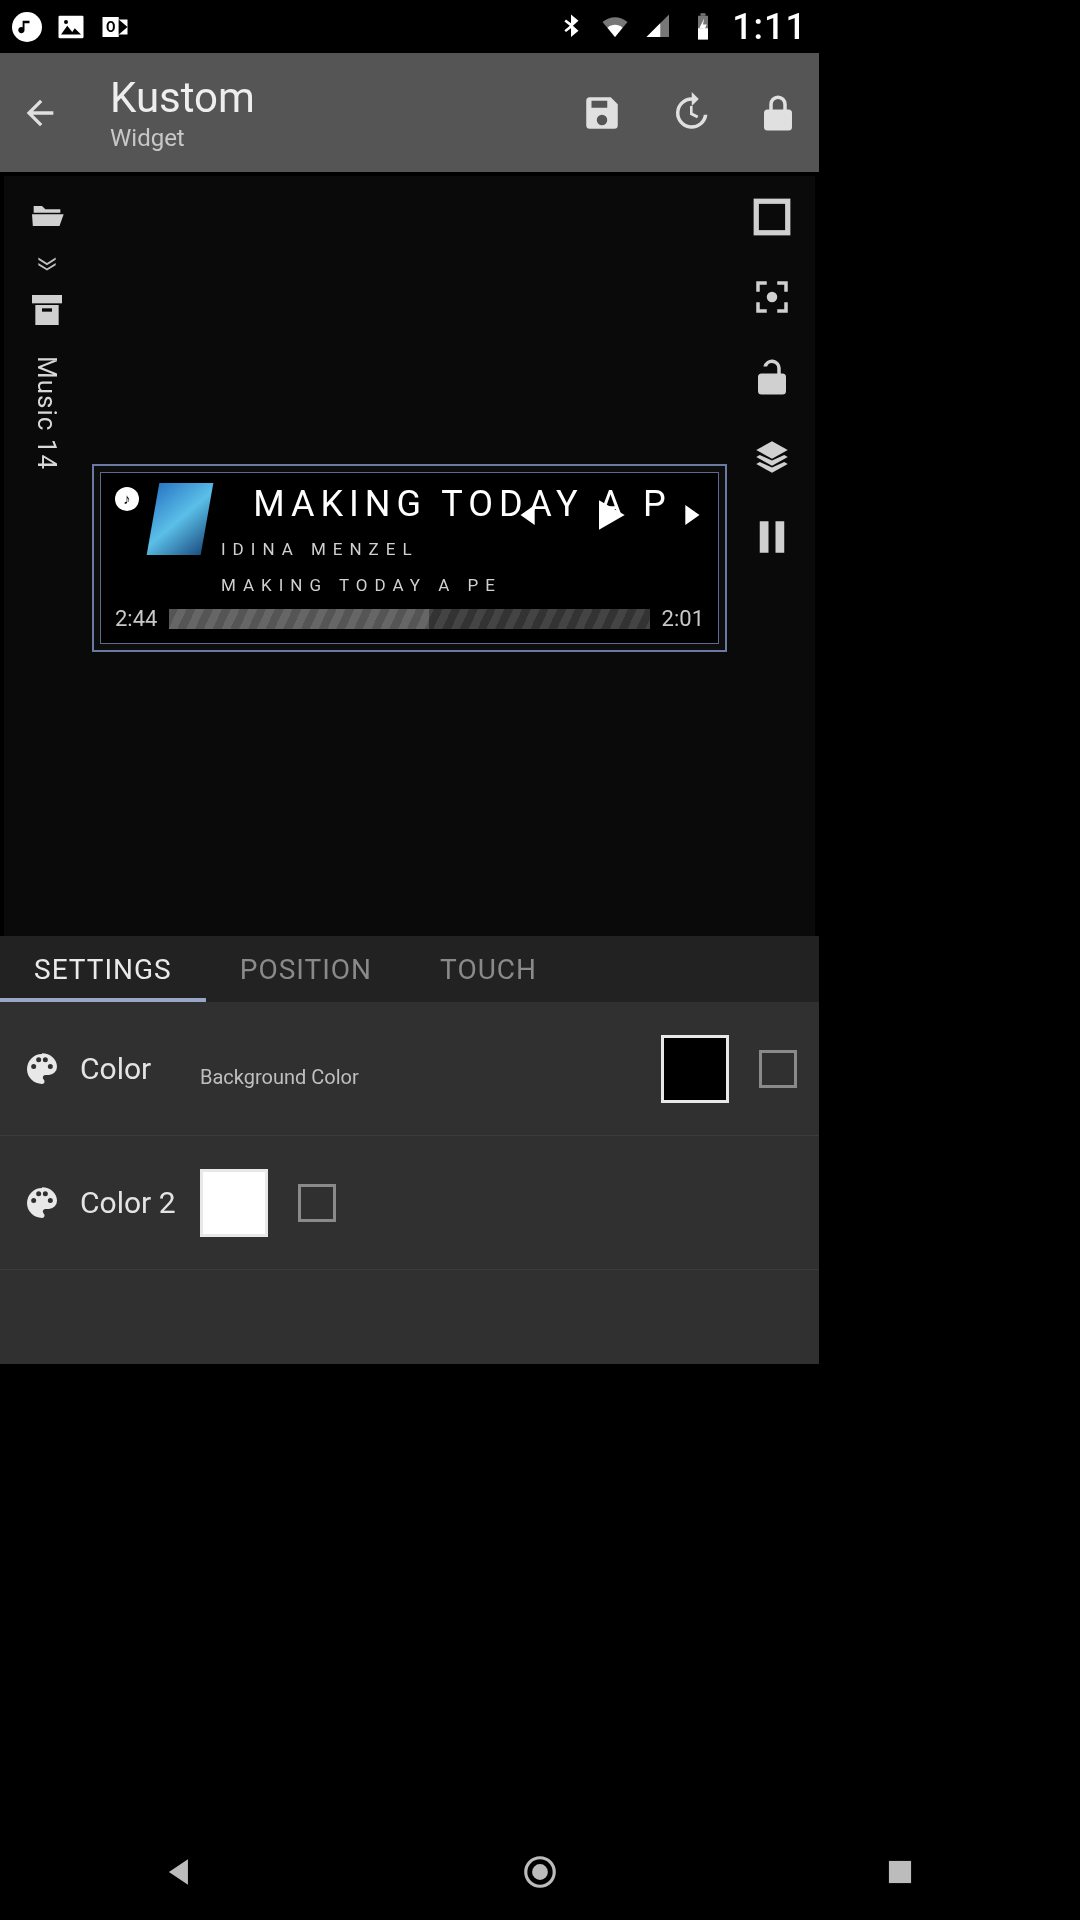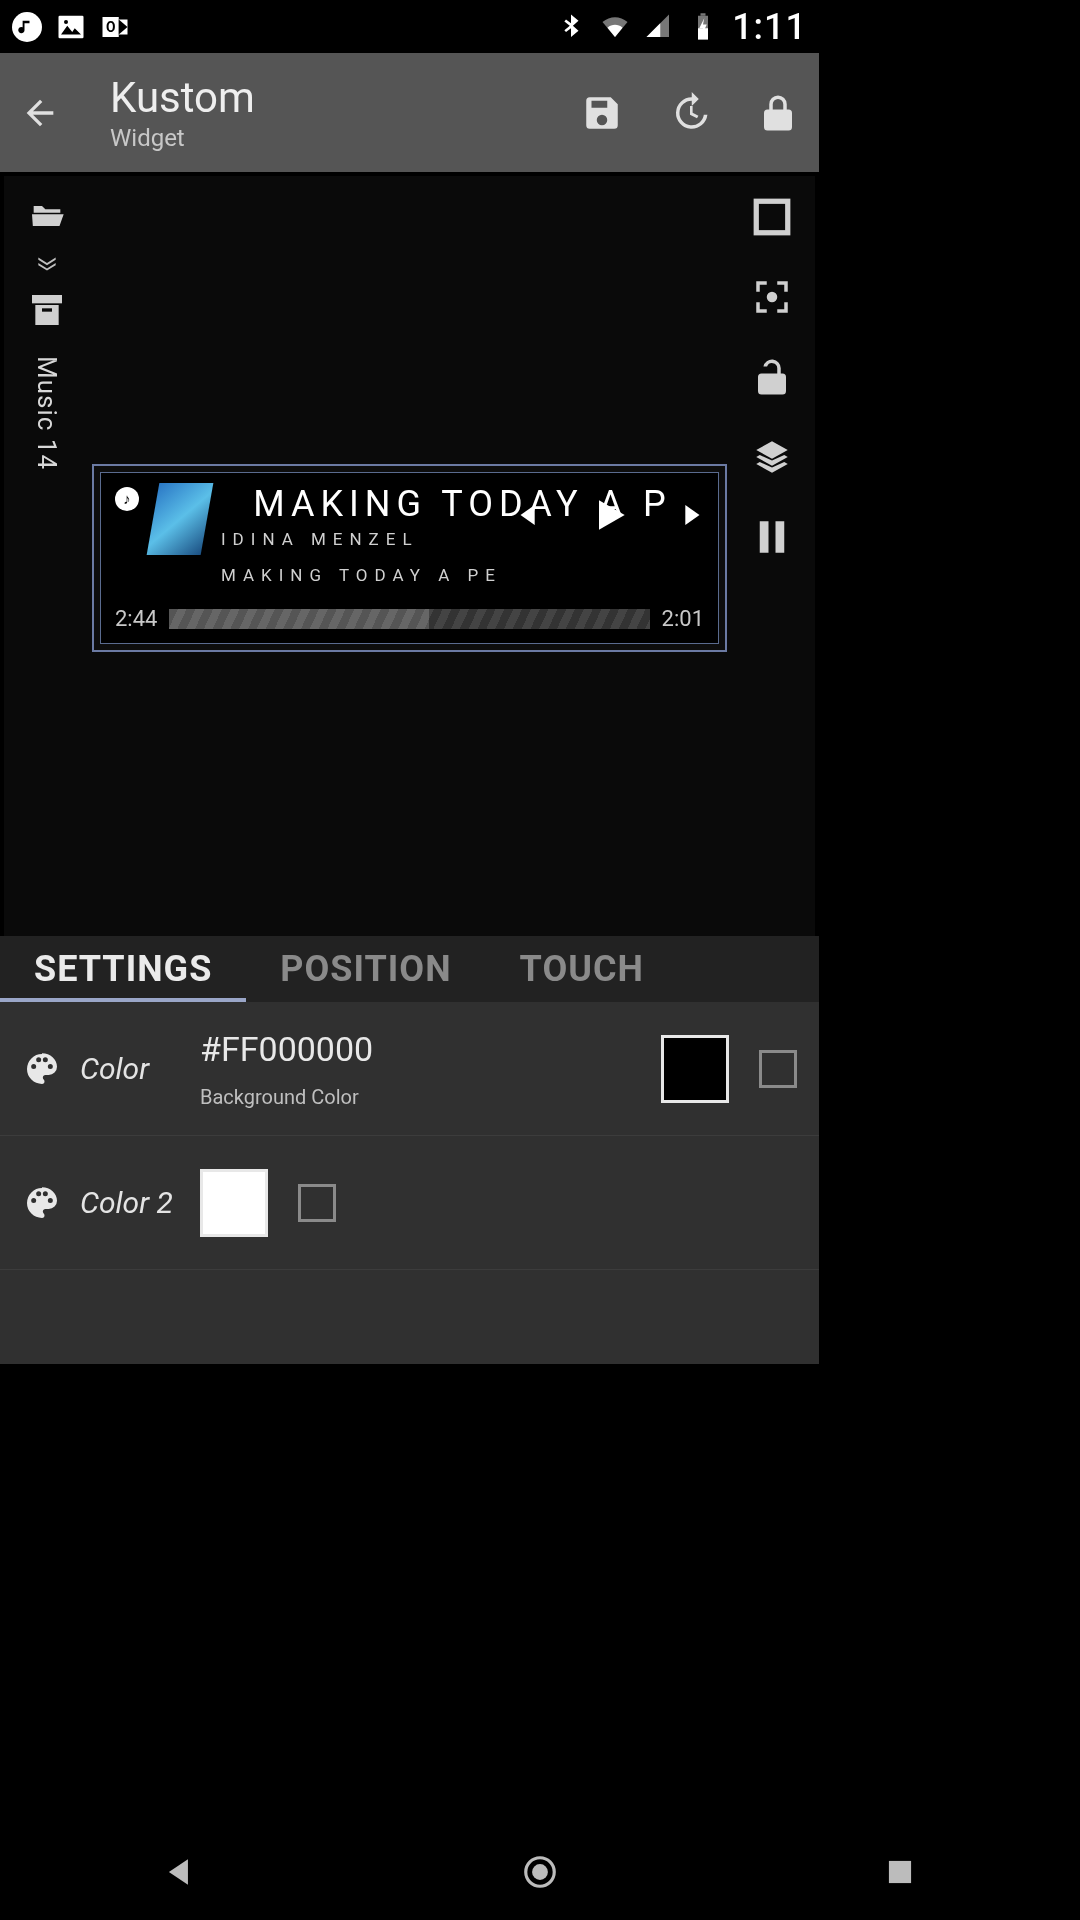--- a/index.html
+++ b/index.html
@@ -26,40 +26,40 @@
   .editor-right svg { width: 42px; height: 42px; fill: #d0d0d0; }
   
   .widget-preview { position: absolute; left: 88px; right: 88px; top: 288px; height: 188px; border: 2px solid #6b7aa3; background: #0d0d0d; padding: 6px; }
   .widget-inner { width: 100%; height: 100%; border: 1px solid #5a6b8f; background: #000; position: relative; padding: 10px 14px; }
   .wp-head { display: flex; align-items: flex-start; gap: 14px; }
   .wp-note { width: 24px; height: 24px; border-radius: 50%; background: #fff; display: flex; align-items: center; justify-content: center; font-size: 15px; color: #000; flex: 0 0 auto; margin-top: 4px;}
   .wp-art { width: 54px; height: 72px; background: linear-gradient(135deg,#2a77c5 0%, #5bbfe8 50%, #1b4f82 100%); transform: skewX(-10deg); flex: 0 0 auto; position: relative; overflow: hidden;}
   .wp-art::after{content:""; position:absolute; left:4px; top:4px; font-size:11px; color:#fff; line-height:1; }
   .wp-text { flex: 1; overflow: hidden; }
   .wp-title { font-size: 36px; font-weight: 400; color: #fff; letter-spacing: 6px; white-space: nowrap; overflow: hidden; text-align: center; }
-  .wp-artist { font-size: 17px; color: #d0d0d0; letter-spacing: 7px; margin-top: 4px; }
+  .wp-artist { font-size: 17px; color: #d0d0d0; letter-spacing: 7px; margin-top: 14px; }
   .wp-album { font-size: 17px; color: #d0d0d0; letter-spacing: 7px; margin-top: 16px; }
   .wp-controls { position: absolute; right: 10px; top: 20px; display: flex; align-items: center; gap: 42px; }
   .wp-controls svg { width: 34px; height: 34px; fill: #fff; }
   .wp-controls svg.play { width: 44px; height: 44px; }
   .wp-bottom { position: absolute; bottom: 12px; left: 14px; right: 14px; display: flex; align-items: center; gap: 12px; }
   .wp-time { font-size: 22px; color: #c8c8c8; }
   .wp-bar { flex: 1; height: 20px; background: repeating-linear-gradient(115deg,#333 0 8px,#444 8px 16px); position: relative; }
   .wp-bar-fill { position: absolute; top: 0; left: 0; bottom: 0; width: 54%; background: repeating-linear-gradient(115deg,#555 0 8px,#666 8px 16px); }
   
   .tabs { display: flex; background: #222; height: 66px; align-items: stretch; margin: 0 0 0 0; }
-  .tab { flex: 0 0 auto; padding: 0 34px; display: flex; align-items: center; justify-content: center; font-size: 36px; font-weight: 700; letter-spacing: 1px; color: #8a8a8a; position: relative; }
+  .tab { flex: 0 0 auto; padding: 0 34px; display: flex; align-items: center; justify-content: center; font-size: 28px; font-weight: 400; letter-spacing: 1px; color: #8a8a8a; position: relative; }
   .tab.active { color: #eaeaea; }
   .tab.active::after { content: ""; position: absolute; bottom: 0; left: 0; right: 0; height: 4px; background: #9aa6c8; }
   
   .settings { background: #303030; height: 362px; padding: 0; }
   .row { display: flex; align-items: center; height: 134px; padding: 0 22px; border-bottom: 1px solid #3c3c3c; }
   .row .lead { width: 178px; display: flex; align-items: center; gap: 18px; }
   .row .lead svg { width: 40px; height: 40px; fill: #e8e8e8; }
-  .row .lead-label { font-size: 30px; color: #e4e4e4; font-style: italic; }
+  .row .lead-label { font-size: 30px; color: #e4e4e4; }
   .row .mid { flex: 1; }
   .row .val { font-size: 34px; color: #e8e8e8; }
   .row .desc { font-size: 20px; color: #bfbfbf; margin-top: 16px; }
   .row .swatch { width: 68px; height: 68px; border: 3px solid #e8e8e8; margin-right: 30px; }
   .row .check { width: 38px; height: 38px; border: 3px solid #8a8a8a; }
   
   .navbar { position: absolute; bottom: 0; left: 0; right: 0; height: 96px; background: #000; display: flex; align-items: center; justify-content: space-around; }
   .navbar svg { width: 38px; height: 38px; fill: #bcbcbc; }
 </style>
 </head>
@@ -200,21 +200,20 @@
 
 <div class="settings">
   <div class="row">
     <div class="lead">
       <svg viewBox="0 0 24 24">
           <path d="M12 3a9 9 0 0 0 0 18c1 0 1.5-.7 1.5-1.5 0-.5-.2-.9-.5-1.2-.3-.3-.5-.7-.5-1.2 0-.8.7-1.5 1.5-1.5H16a5 5 0 0 0 5-5c0-4.4-4-8-9-8zm-5 9a1.5 1.5 0 1 1 0-3 1.5 1.5 0 0 1 0 3zm3-4a1.5 1.5 0 1 1 0-3 1.5 1.5 0 0 1 0 3zm4 0a1.5 1.5 0 1 1 0-3 1.5 1.5 0 0 1 0 3zm3 4a1.5 1.5 0 1 1 0-3 1.5 1.5 0 0 1 0 3z"></path>
         </svg>
       <span class="lead-label">Color</span>
     </div>
     <div class="mid">
-      <div class="val">#FF000000</div>
       <div class="desc">Background Color</div>
     </div>
     <div class="swatch" style="background:#000000"></div>
     <div class="check"></div>
   </div>
   <div class="row">
     <div class="lead">
       <svg viewBox="0 0 24 24">
           <path d="M12 3a9 9 0 0 0 0 18c1 0 1.5-.7 1.5-1.5 0-.5-.2-.9-.5-1.2-.3-.3-.5-.7-.5-1.2 0-.8.7-1.5 1.5-1.5H16a5 5 0 0 0 5-5c0-4.4-4-8-9-8zm-5 9a1.5 1.5 0 1 1 0-3 1.5 1.5 0 0 1 0 3zm3-4a1.5 1.5 0 1 1 0-3 1.5 1.5 0 0 1 0 3zm4 0a1.5 1.5 0 1 1 0-3 1.5 1.5 0 0 1 0 3zm3 4a1.5 1.5 0 1 1 0-3 1.5 1.5 0 0 1 0 3z"></path>
         </svg>

